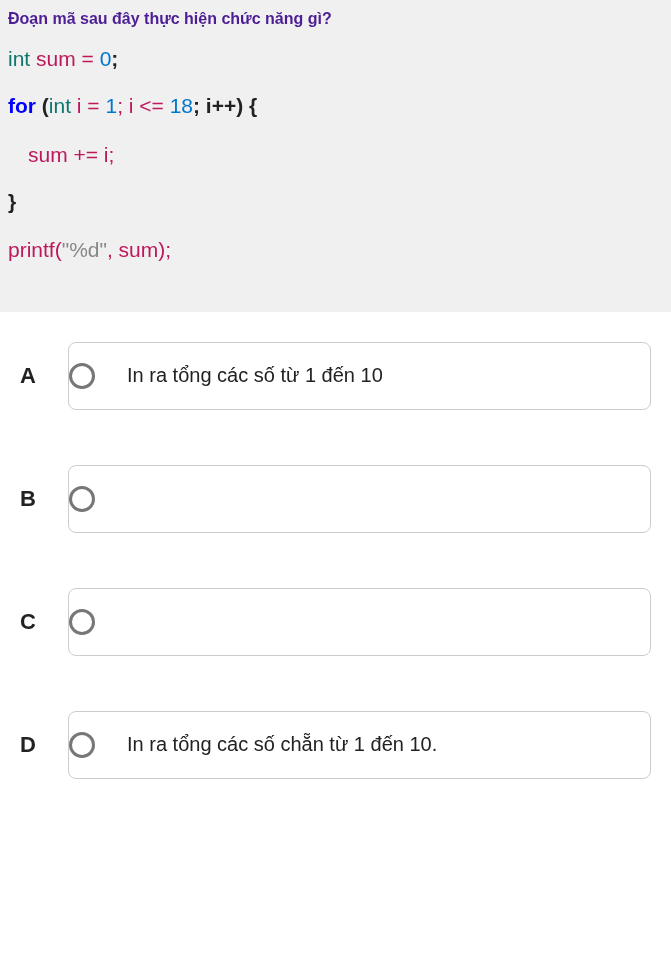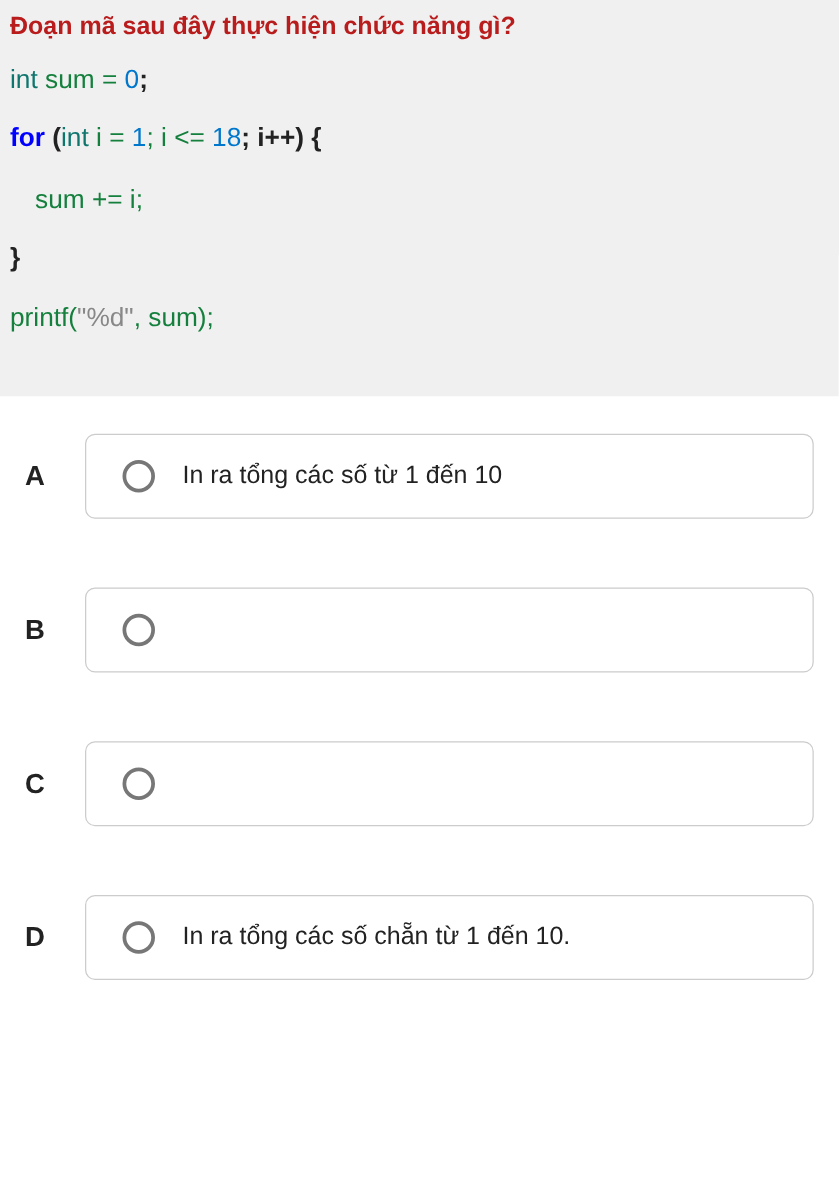--- a/index.html
+++ b/index.html
@@ -7,61 +7,61 @@
     font-family: Arial, Helvetica, sans-serif;
     width: 671px;
     background: #ffffff;
     color: #222;
   }
   .question-block {
     background: #f0f0f0;
     padding: 10px 8px 30px 8px;
   }
   .question-title {
-    font-size: 20px;
+    font-size: 16px;
     font-weight: bold;
-    color: #b91c1c;
+    color: #4c1d95;
     margin-bottom: 16px;
   }
   .code-line {
     font-size: 21px;
     line-height: 1.4;
     margin-bottom: 18px;
     color: #222;
   }
   .indent { padding-left: 20px; margin-top: 19px; }
   .kw-type { color: #0f766e; }
   .kw-ctrl { color: #0000ff; font-weight: bold; margin-top: 20px; }
   .num { color: #0077cc; }
   .str { color: #888888; }
   .punct { color: #222; font-weight: bold; }
-  .code-text { color: #15803d; }
+  .code-text { color: #be185d; }
   .options {
     padding: 30px 20px 20px 20px;
   }
   .option-row {
     display: flex;
     align-items: center;
     margin-bottom: 55px;
   }
   .option-letter {
     width: 48px;
     font-size: 22px;
     font-weight: bold;
     color: #222;
     flex-shrink: 0;
   }
   .option-box {
     flex: 1;
     border: 1px solid #ccc;
     border-radius: 8px;
-    padding: 20px 29px;
+    padding: 20px 0;
     display: flex;
     align-items: center;
-    gap: 22px;
+    gap: 32px;
     cursor: pointer;
     background: #fff;
   }
   .radio {
     width: 26px;
     height: 26px;
     border: 3px solid #777;
     border-radius: 50%;
     flex-shrink: 0;
   }

